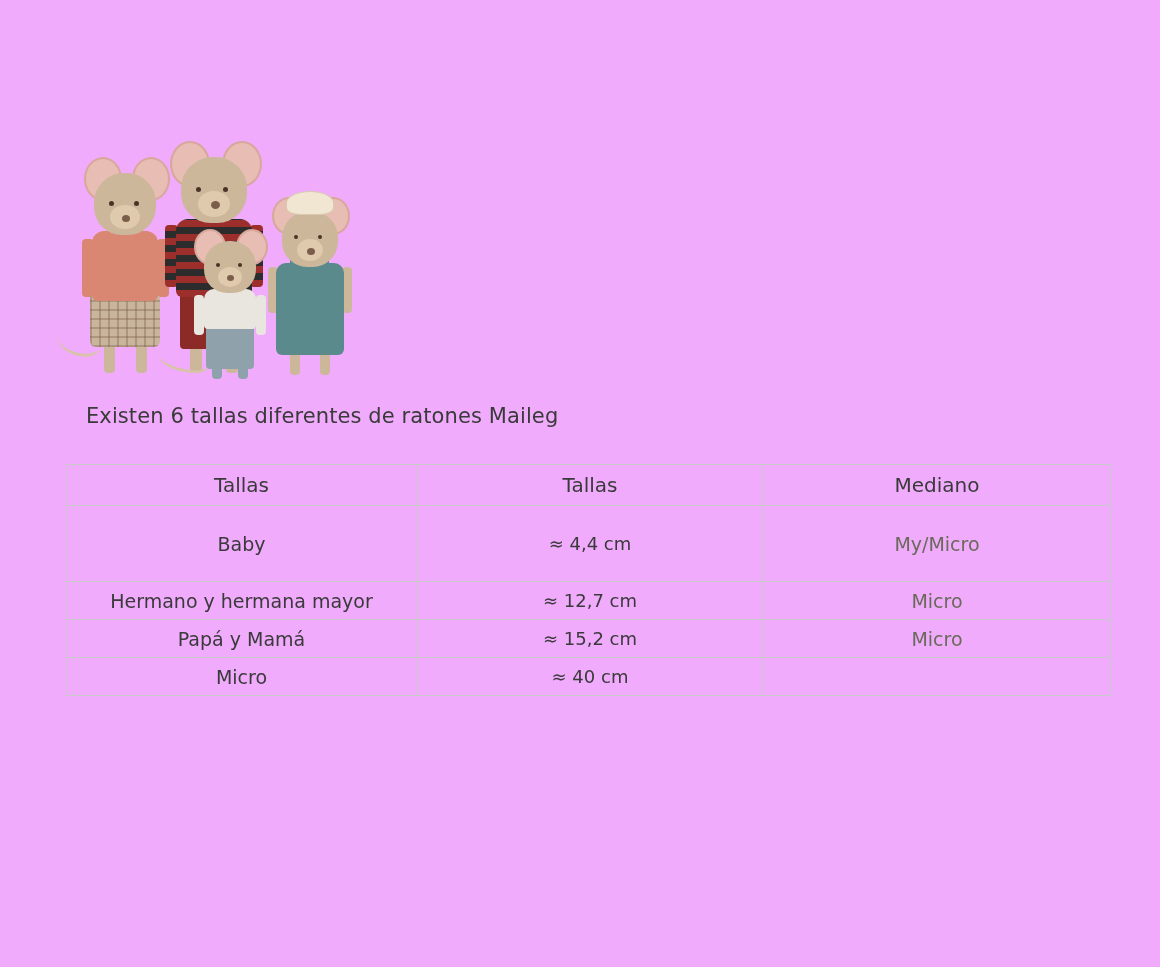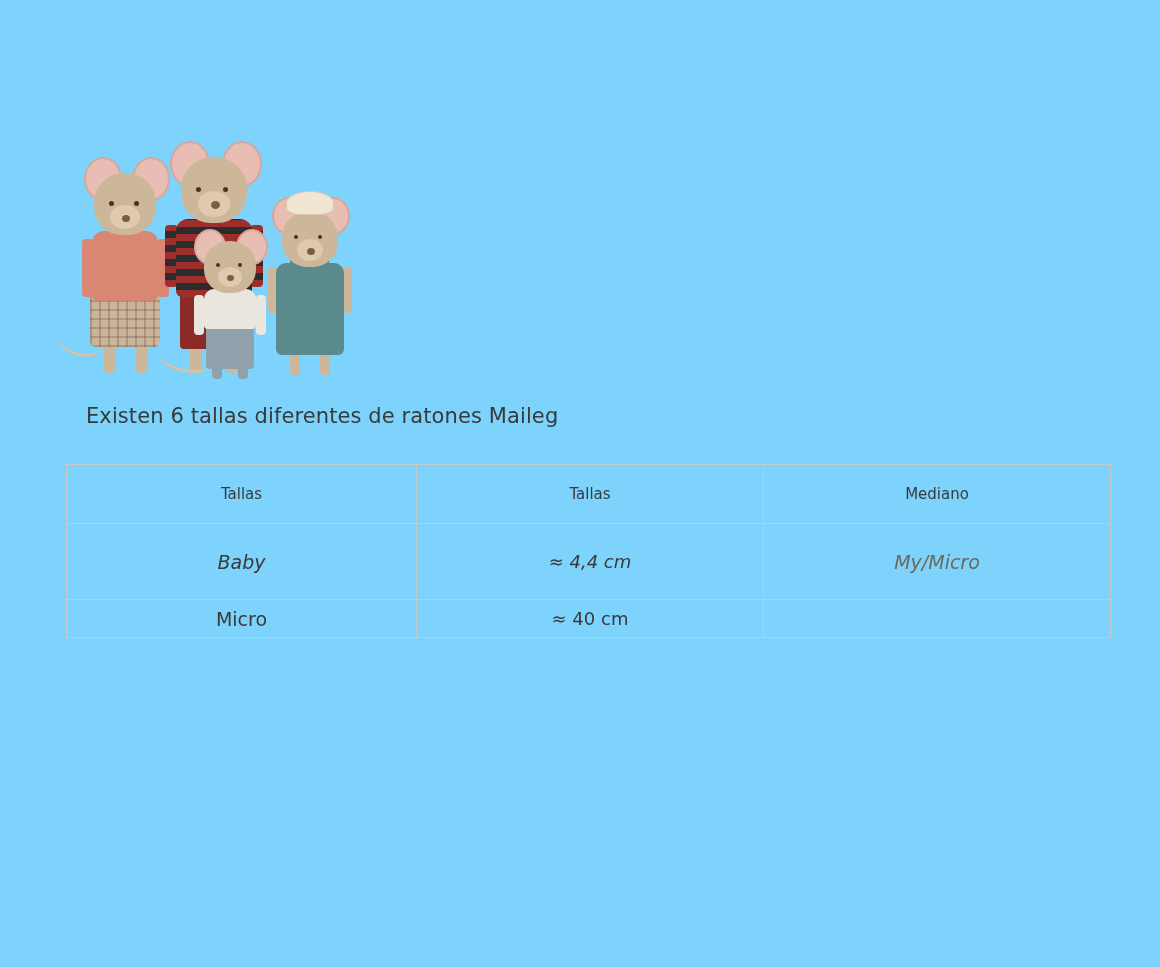--- a/index.html
+++ b/index.html
@@ -13,21 +13,21 @@
     font-family: "DejaVu Sans", sans-serif;
     color: #2b2b2b;
     position: relative;
     overflow: hidden;
   }
 
   .page {
     position: relative;
     width: 1160px;
     height: 967px;
-    background: #7dd3fc;
+    background: #f0abfc;
   }
 
   
   .illustration {
     position: absolute;
     left: 68px;
     top: 140px;
     width: 300px;
     height: 245px;
   }
@@ -201,29 +201,29 @@
   .size-table col.c2 { width: 347px; }
   .size-table col.c3 { width: 347px; }
 
   .size-table th, .size-table td {
     border: 1px solid #c9c9c9;
     text-align: center;
     color: #3a3a3a;
     font-weight: normal;
   }
   .size-table th {
-    font-size: 15px;
+    font-size: 20px;
     height: 40px;
-    padding: 9px;
+    padding: 0;
   }
   .size-table td {
     font-size: 19px;
     padding: 0;
   }
-  .size-table tr.row-baby td { height: 75px; font-style: italic; }
+  .size-table tr.row-baby td { height: 75px; }
   .size-table tr.row-std td { height: 37px; }
   .size-table td.col-furniture {
     color: #6a6a5a;
   }
   .size-table td.col-measure {
     font-size: 18px;
   }
 </style>
 </head>
 <body>
@@ -317,20 +317,30 @@
         <th>Mediano</th>
       </tr>
     </thead>
     <tbody>
       <tr class="row-baby">
         <td class="col-size">Baby</td>
         <td class="col-measure">≈ 4,4 cm</td>
         <td class="col-furniture">My/Micro</td>
       </tr>
       <tr class="row-std">
+        <td class="col-size">Hermano y hermana mayor</td>
+        <td class="col-measure">≈ 12,7 cm</td>
+        <td class="col-furniture">Micro</td>
+      </tr>
+      <tr class="row-std">
+        <td class="col-size">Papá y Mamá</td>
+        <td class="col-measure">≈ 15,2 cm</td>
+        <td class="col-furniture">Micro</td>
+      </tr>
+      <tr class="row-std">
         <td class="col-size">Micro</td>
         <td class="col-measure">≈ 40 cm</td>
         <td class="col-furniture"></td>
       </tr>
     </tbody>
   </table>
 
 </div>
 
 </body></html>

